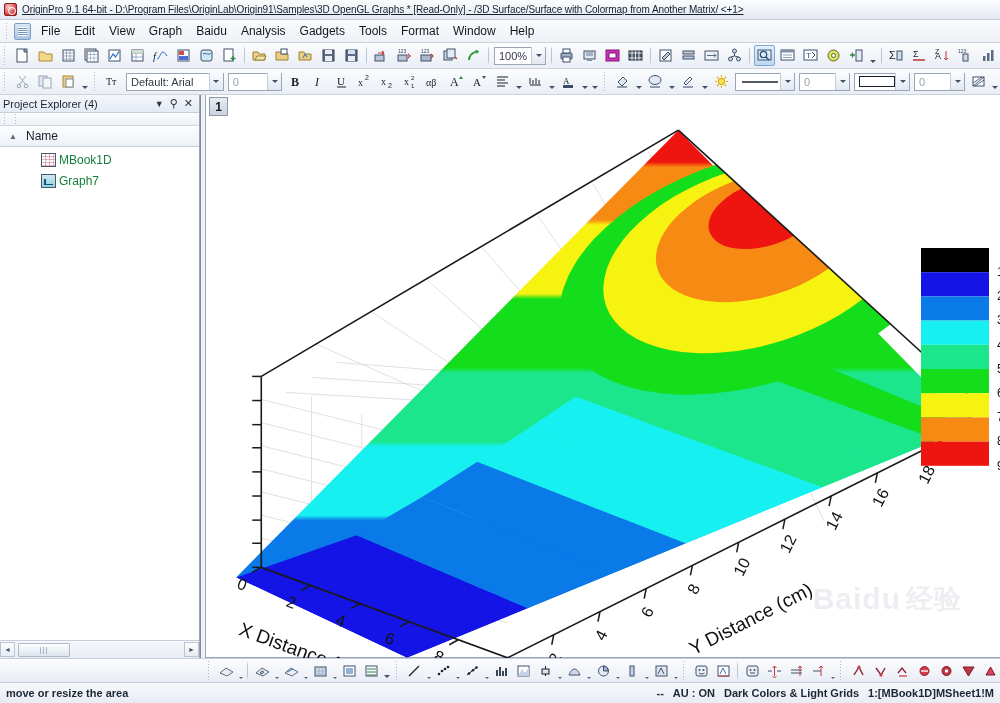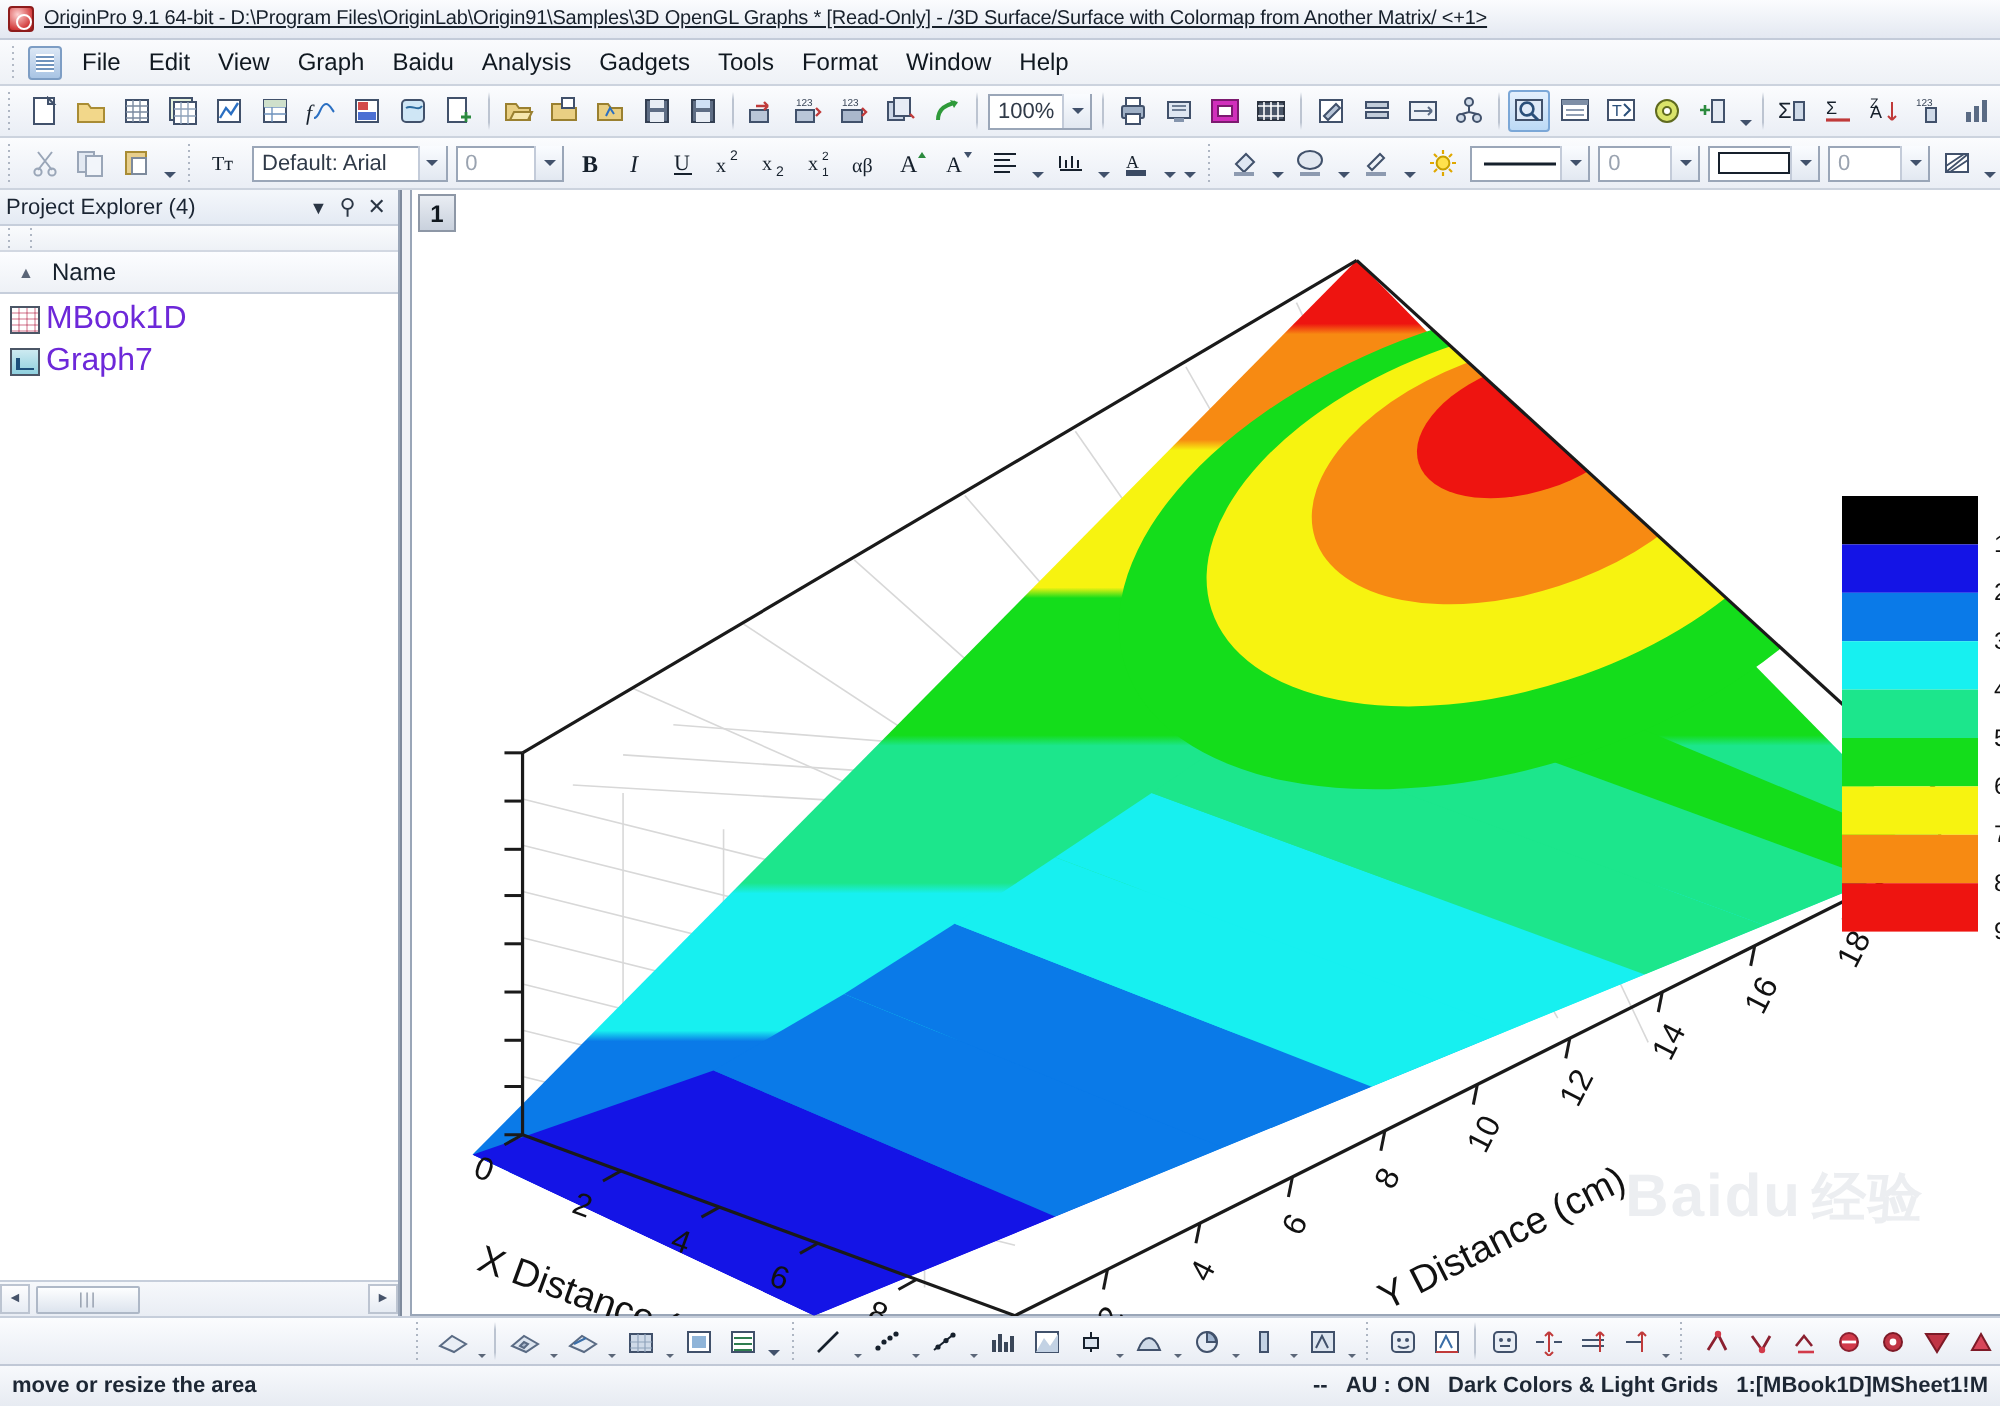--- a/index.html
+++ b/index.html
@@ -134,21 +134,21 @@
     height: 21px; flex: 0 0 21px;
     background: linear-gradient(#fcfdff, #eef1f6);
     border-bottom: 1px solid #c6cedb;
     display: flex; align-items: center;
     font-size: 12px; color: #16202c;
   }
   .pe-hdr .sortmark { width:26px; text-align:center; font-size:8px; color:#5b6678; }
   .pe-list { flex: 1 1 auto; overflow: hidden; padding-top: 2px; background:#fff; }
   .pe-item {
     height: 21px; display: flex; align-items: center;
-    padding-left: 5px; font-size: 16px; color: #6d28d9;
+    padding-left: 5px; font-size: 12px; color: #15803d; margin-left: 36px;
   }
   .ic { width: 15px; height: 14px; margin-right: 3px; flex: 0 0 15px; border:1px solid #4b5666; }
   .ic.mbook { background: repeating-linear-gradient(#fff 0 2px, #e8b7c4 2px 3px),
                            repeating-linear-gradient(90deg,#fff 0 3px,#e8b7c4 3px 4px);
               background-blend-mode: multiply; }
   .ic.graph { background: linear-gradient(#cdeaf1,#8fd0de); position:relative; }
   .ic.graph::after{ content:""; position:absolute; left:2px; right:2px; bottom:2px; height:5px;
               background: linear-gradient(90deg,#1d4f7a 0 2px,transparent 2px 4px) repeat-x;
               border-bottom:1px solid #1d4f7a; }
   .pe-scroll {

